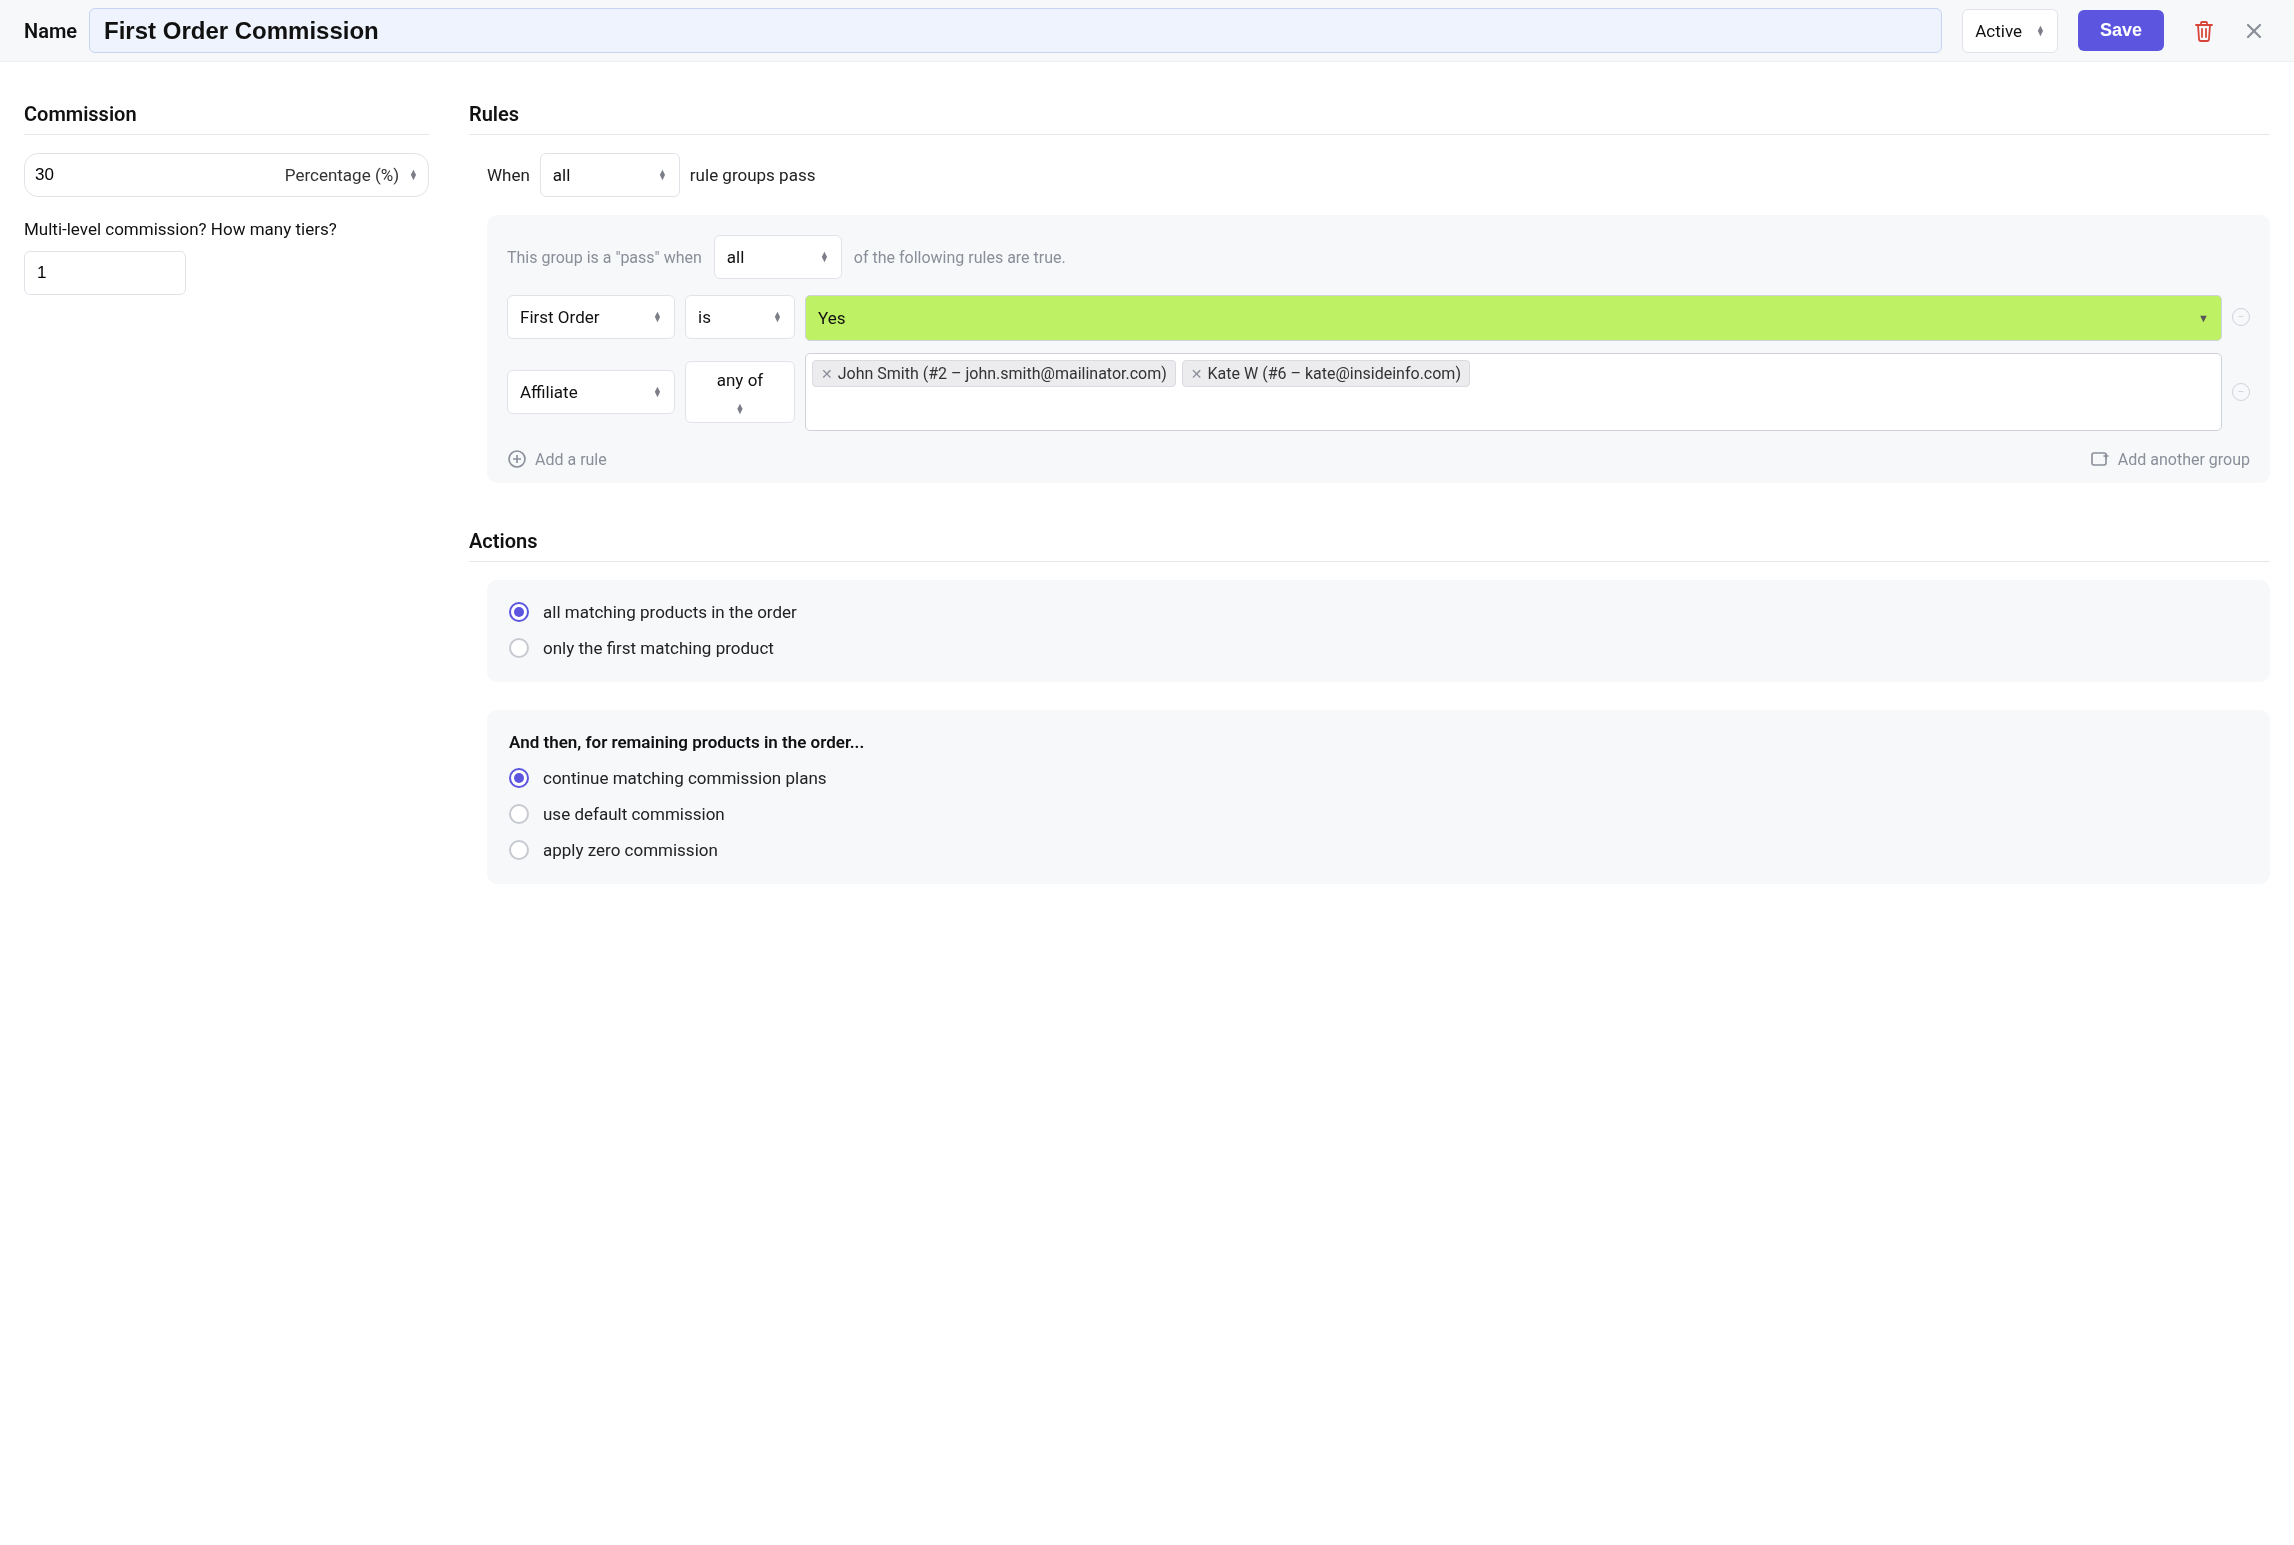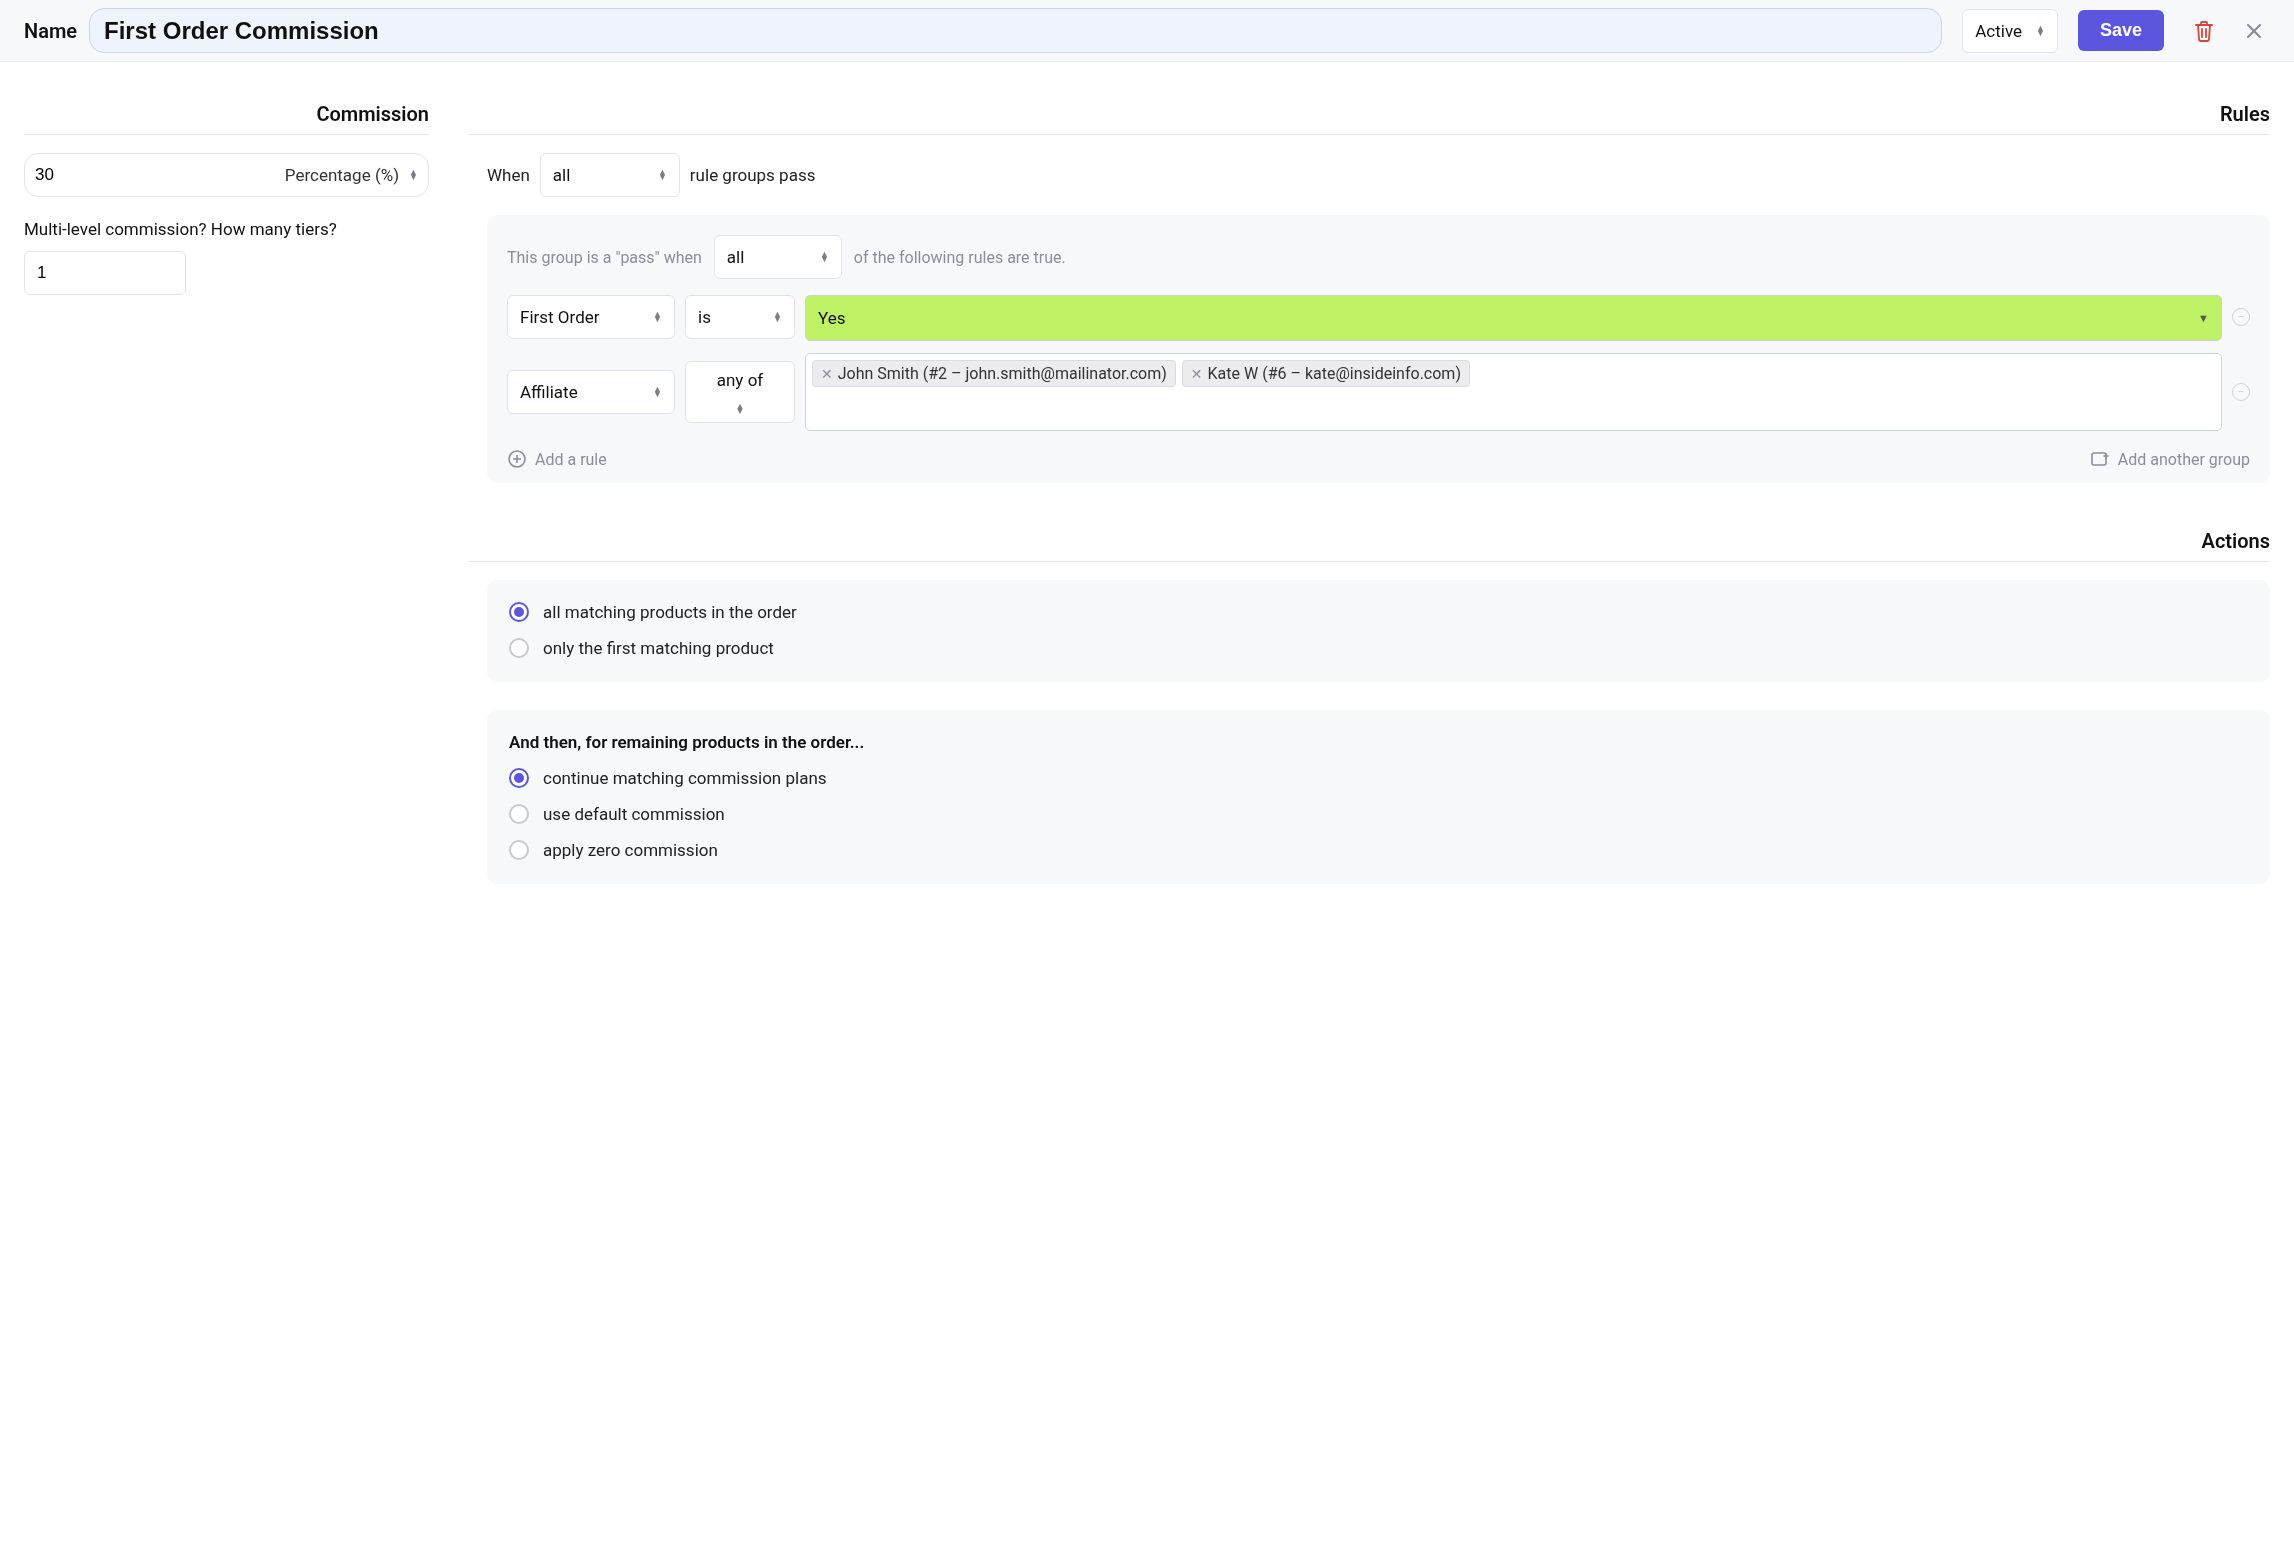--- a/index.html
+++ b/index.html
@@ -20,21 +20,21 @@
     .header-label {
       font-weight: 600;
       font-size: 20px;
       margin-right: 2px;
     }
     .name-input {
       flex: 1;
       height: 45px;
       border: 1px solid #c8d4f3;
       background: #eef3fd;
-      border-radius: 15px;
+      border-radius: 6px;
       font-size: 24px;
       font-weight: 600;
       padding: 13px 14px;
       color: #111;
       outline: none;
     }
     .select-pill {
       display: inline-flex;
       align-items: center;
       justify-content: space-between;
@@ -70,21 +70,20 @@
       padding: 40px 24px 40px 24px;
     }
     .left-col { width: 405px; flex-shrink: 0; }
     .right-col { flex: 1; min-width: 0; }
     .section-title {
       font-size: 20px;
       font-weight: 600;
       padding-bottom: 8px;
       border-bottom: 1px solid #e5e6ea;
       margin-bottom: 18px;
-      text-align: right;
     }
     .commission-row {
       display: flex; align-items: center;
       border: 1px solid #e1e3e8; border-radius: 14px;
       padding: 0 10px; height: 44px; gap: 10px;
     }
     .commission-row input {
       border: none; outline: none; font-size: 17px; width: 80px;
     }
     .commission-row .unit-label { margin-left: auto; color: #333; }

